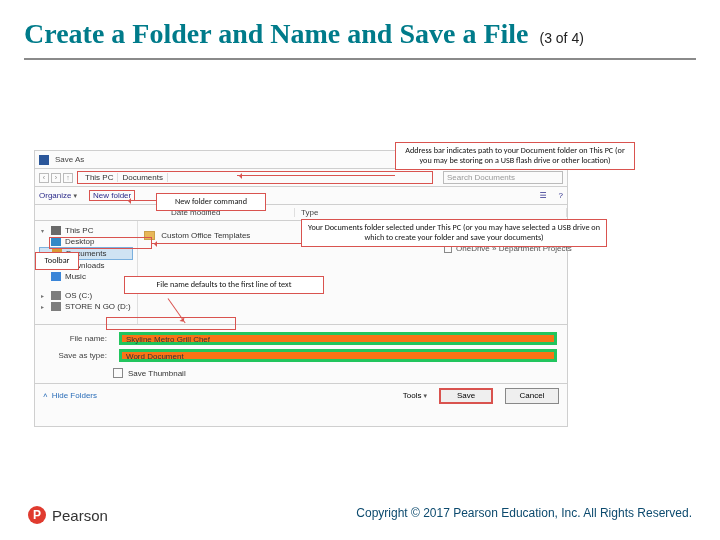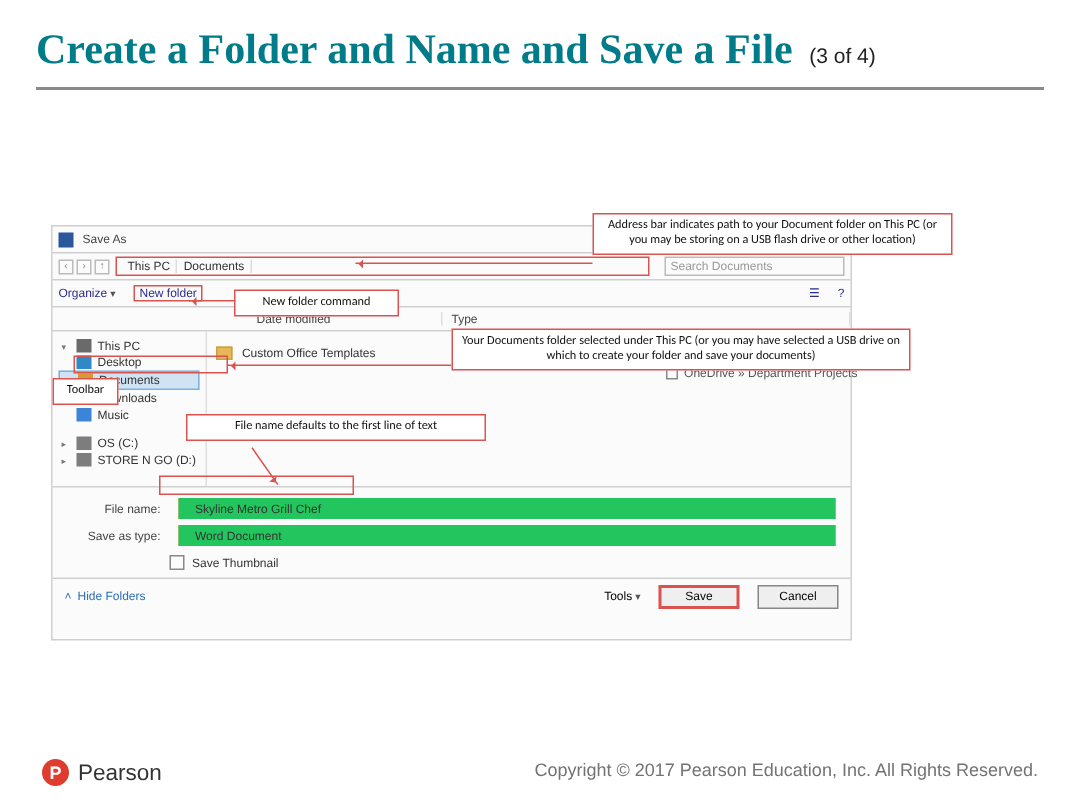--- a/index.html
+++ b/index.html
@@ -60,41 +60,41 @@
 
   
   .anno-list { position: absolute; right: 8px; top: 0; font-size: 8px; color: #555; text-align: left; }
   .anno-list div { display: flex; align-items: center; gap: 4px; padding: 1px 0; }
   .sq { width: 8px; height: 8px; border: 1px solid #888; display: inline-block; }
 
   
   .form { border-top: 1px solid #cfcfcf; padding: 5px 10px; font-size: 8px; color: #333; }
   .form-row { display: flex; align-items: center; gap: 12px; padding: 2px 0; }
   .lab { width: 62px; text-align: right; color: #444; }
-  .inp { flex: 1; height: 13px; border: 7px solid #22c55e; padding: 0 4px; display: flex; align-items: center; background: #f97316; }
+  .inp { flex: 1; height: 13px; border: 3px solid #22c55e; padding: 0 4px; display: flex; align-items: flex-start; background: #f97316; }
   .meta-row { display: flex; align-items: center; gap: 30px; padding-left: 68px; padding-top: 3px; }
   .meta-row .blue { color: #2a6db8; }
   .thumb-row { display: flex; align-items: center; gap: 5px; padding-left: 68px; padding-top: 4px; }
   .chk { width: 10px; height: 10px; border: 1px solid #888; display: inline-block; }
 
   .bottom-row { height: 24px; border-top: 1px solid #cfcfcf; display: flex; align-items: center; font-size: 8px; padding: 0 8px; gap: 12px; }
   .bottom-row .link { color: #2a6db8; display: flex; align-items: center; gap: 4px; }
   .bottom-row .spacer { flex: 1; }
   .btn { min-width: 54px; height: 16px; border: 1px solid #888; background: #efefef; display: flex; align-items: center; justify-content: center; }
   .btn.primary { border: 2px solid #d9534f; }
 
   
   .callout { position: absolute; border: 1.5px solid #d9534f; background: #fff; padding: 3px 6px; font-size: 8.2px; color: #111; text-align: center; line-height: 1.2; font-family: Calibri, Arial, sans-serif; z-index: 5; }
   .red-box { position: absolute; border: 1.5px solid #d9534f; z-index: 4; }
   .red-arrow { position: absolute; height: 0; border-top: 1.3px solid #d9534f; z-index: 4; }
   .red-arrow::after { content: ""; position: absolute; right: -1px; top: -3px; border: 3px solid transparent; border-left-color: #d9534f; }
   .red-arrow.left::after { left: -1px; right: auto; border-left-color: transparent; border-right-color: #d9534f; }
 
   
-  .footer { position: absolute; right: 28px; bottom: 20px; font-size: 12px; color: #737373; font-family: Verdana, Arial, sans-serif; }
+  .footer { position: absolute; right: 28px; bottom: 20px; font-size: 12px; color: #0c4a6e; font-family: Verdana, Arial, sans-serif; }
   .logo { position: absolute; left: 28px; bottom: 16px; display: flex; align-items: center; gap: 6px; }
   .logo-ball { width: 18px; height: 18px; border-radius: 50%; background: #e03b2f; color: #fff; font-weight: bold; display: flex; align-items: center; justify-content: center; font-size: 12px; }
   .logo-text { font-size: 15px; color: #333; font-family: Arial, sans-serif; }
 </style>
 </head>
 <body>
 
 <div class="slide">
   <div class="titlebar">
     <div class="title">

